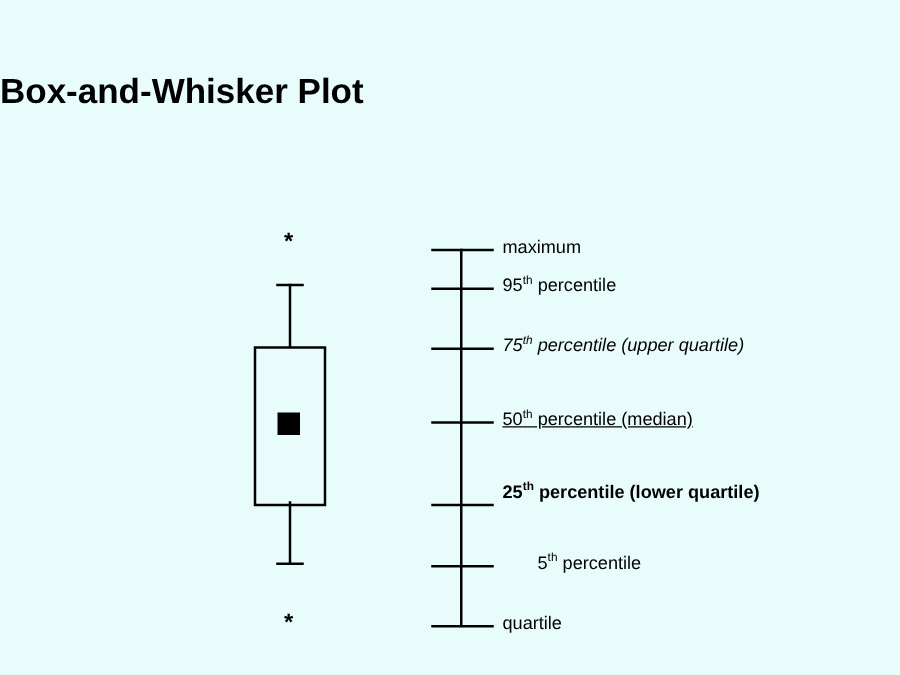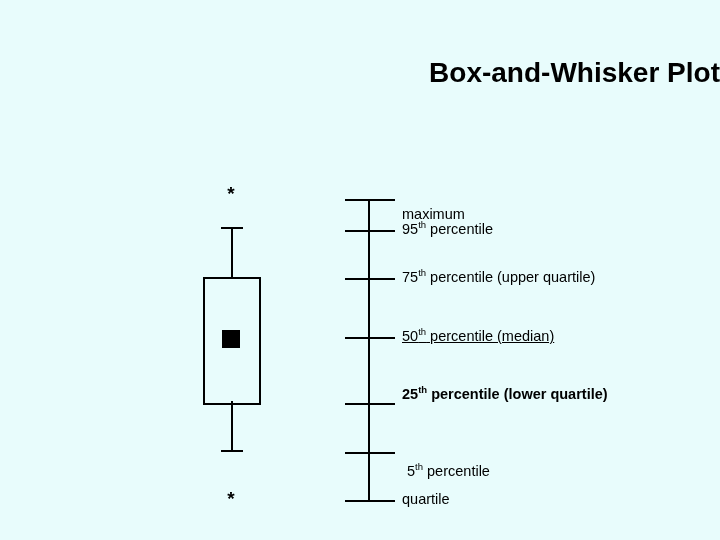--- a/index.html
+++ b/index.html
@@ -21,21 +21,21 @@
     height: 540px;
     background: #e8fcfc;
   }
 
   
   #slide-title {
     position: absolute;
     left: 0;
     top: 56px;
     width: 720px;
-    text-align: right;
+    text-align: left;
     font-size: 28px;
     font-weight: bold;
     line-height: 34px;
     letter-spacing: 0px;
     white-space: nowrap;
   }
   #slide-subtitle {
     position: absolute;
     left: 52px;
     top: 118px;
@@ -126,21 +126,21 @@
   }
 
   
   .callout-label {
     position: absolute;
     left: 402px;
     font-size: 14.5px;
     line-height: 17px;
     white-space: nowrap;
   }
-  .callout-label.indented { left: 407px; margin-top: 20px; }
+  .callout-label.indented { left: 430px; }
   .callout-label sup {
     font-size: 9.5px;
     vertical-align: super;
     line-height: 0;
   }
 </style>
 </head>
 <body>
 
 <div id="slide">
@@ -163,23 +163,23 @@
     <div id="leader-lines">
         <div class="leader-line" style="top: 199px;"></div>
         <div class="leader-line" style="top: 230px;"></div>
         <div class="leader-line" style="top: 278px;"></div>
         <div class="leader-line" style="top: 337px;"></div>
         <div class="leader-line" style="top: 403px;"></div>
         <div class="leader-line" style="top: 452px;"></div>
         <div class="leader-line" style="top: 500px;"></div>
       </div>
     <div id="callout-labels">
-        <div class="callout-label" style="top: 190px; margin-top: 16px;">maximum</div>
+        <div class="callout-label" style="top: 190px;">maximum</div>
         <div class="callout-label" style="top: 221px; text-align: right;">95<sup>th</sup> percentile</div>
-        <div class="callout-label" style="top: 269px;">75<sup>th</sup> percentile (upper quartile)</div>
+        <div class="callout-label" style="top: 269px; font-style: italic;">75<sup>th</sup> percentile (upper quartile)</div>
         <div class="callout-label" style="top: 328px; text-decoration: underline;">50<sup>th</sup>  percentile (median)</div>
         <div class="callout-label" style="top: 386px; font-weight: bold;">25<sup>th</sup> percentile (lower quartile)</div>
         <div class="callout-label indented" style="top: 443px;">5<sup>th</sup> percentile</div>
         <div class="callout-label" style="top: 491px;">quartile</div>
       </div>
   </div>
 
 </div>
 
 </body></html>

